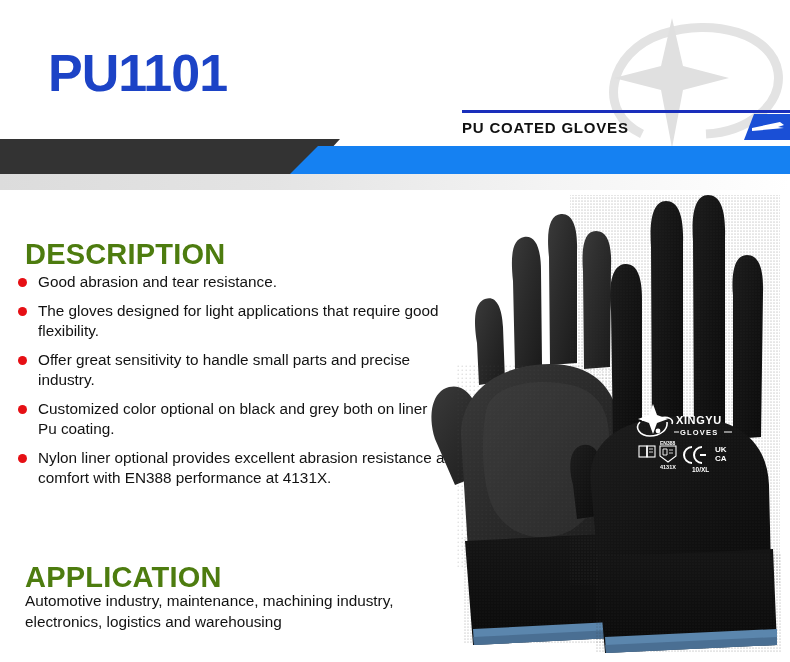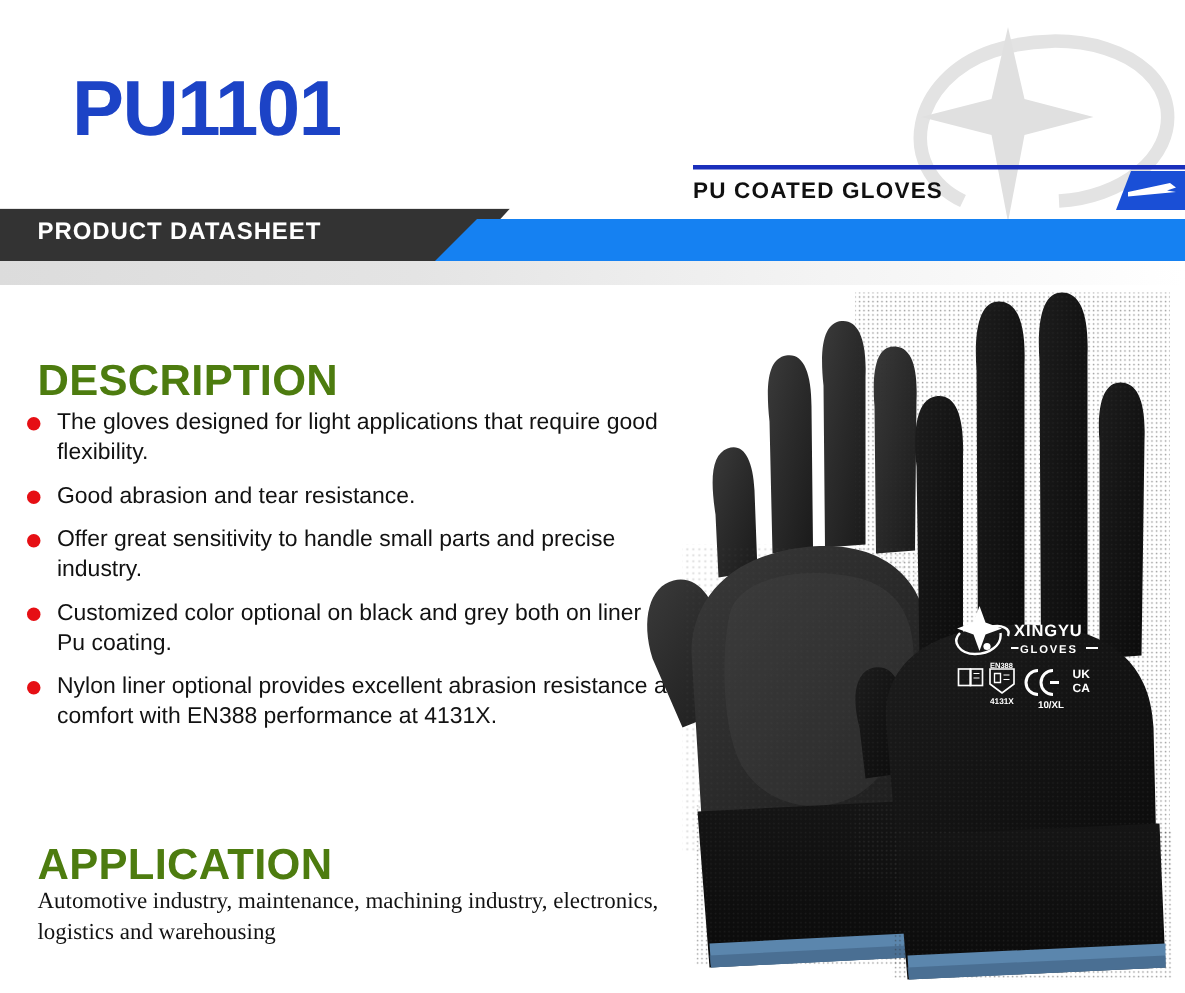--- a/index.html
+++ b/index.html
@@ -77,21 +77,21 @@
     position:relative; padding-left:20px; margin-bottom:9px;
     font-size:15.3px; line-height:20px; color:#121212;
   }
   .bullet-dot {
     position:absolute; left:0px; top:6px; width:9px; height:9px;
     border-radius:50%; background:#e60f14;
   }
 
   .app-text {
     position:absolute; left:25px; top:590px; width:450px;
-    font-size:15.3px; line-height:21px; color:#121212;font-family:Liberation Serif, serif;
+    font-size:15.3px; line-height:21px; color:#121212;
   }
 
   
   #gloves { position:absolute; left:425px; top:185px; width:365px; height:477px; }
   .glove-logo {
     position:absolute; left:636px; top:400px; width:106px; height:80px;
     pointer-events:none;
   }
 </style>
 </head>
@@ -110,35 +110,34 @@
 
   <div class="cat-rule"></div>
   <div class="cat-label">PU COATED GLOVES</div>
   <div class="cat-tag">
     <svg width="46" height="26" viewBox="0 0 46 26">
       <path d="M8 14 L36 8 L40 11 L34 13 L40 14 L8 17 Z" fill="#ffffff"></path>
     </svg>
   </div>
 
   <div class="datasheet-banner"></div>
-  <div class="datasheet-label">PRODUCT DATASHEET</div>
   <div class="blue-bar"></div>
   <div class="gray-strip"></div>
 </div>
 
 <div class="section-title" id="title-description">DESCRIPTION</div>
 
 <div class="bullet-list">
   <div class="bullet-item">
     <span class="bullet-dot"></span>
+    <span>Good abrasion and tear resistance.</span>
+  </div>
+  <div class="bullet-item">
+    <span class="bullet-dot"></span>
     <span>The gloves designed for light applications that require good flexibility.</span>
-  </div>
-  <div class="bullet-item">
-    <span class="bullet-dot"></span>
-    <span>Good abrasion and tear resistance.</span>
   </div>
   <div class="bullet-item">
     <span class="bullet-dot"></span>
     <span>Offer great sensitivity to handle small parts and precise industry.</span>
   </div>
   <div class="bullet-item">
     <span class="bullet-dot"></span>
     <span>Customized color optional on black and grey both on liner and Pu coating.</span>
   </div>
   <div class="bullet-item">

